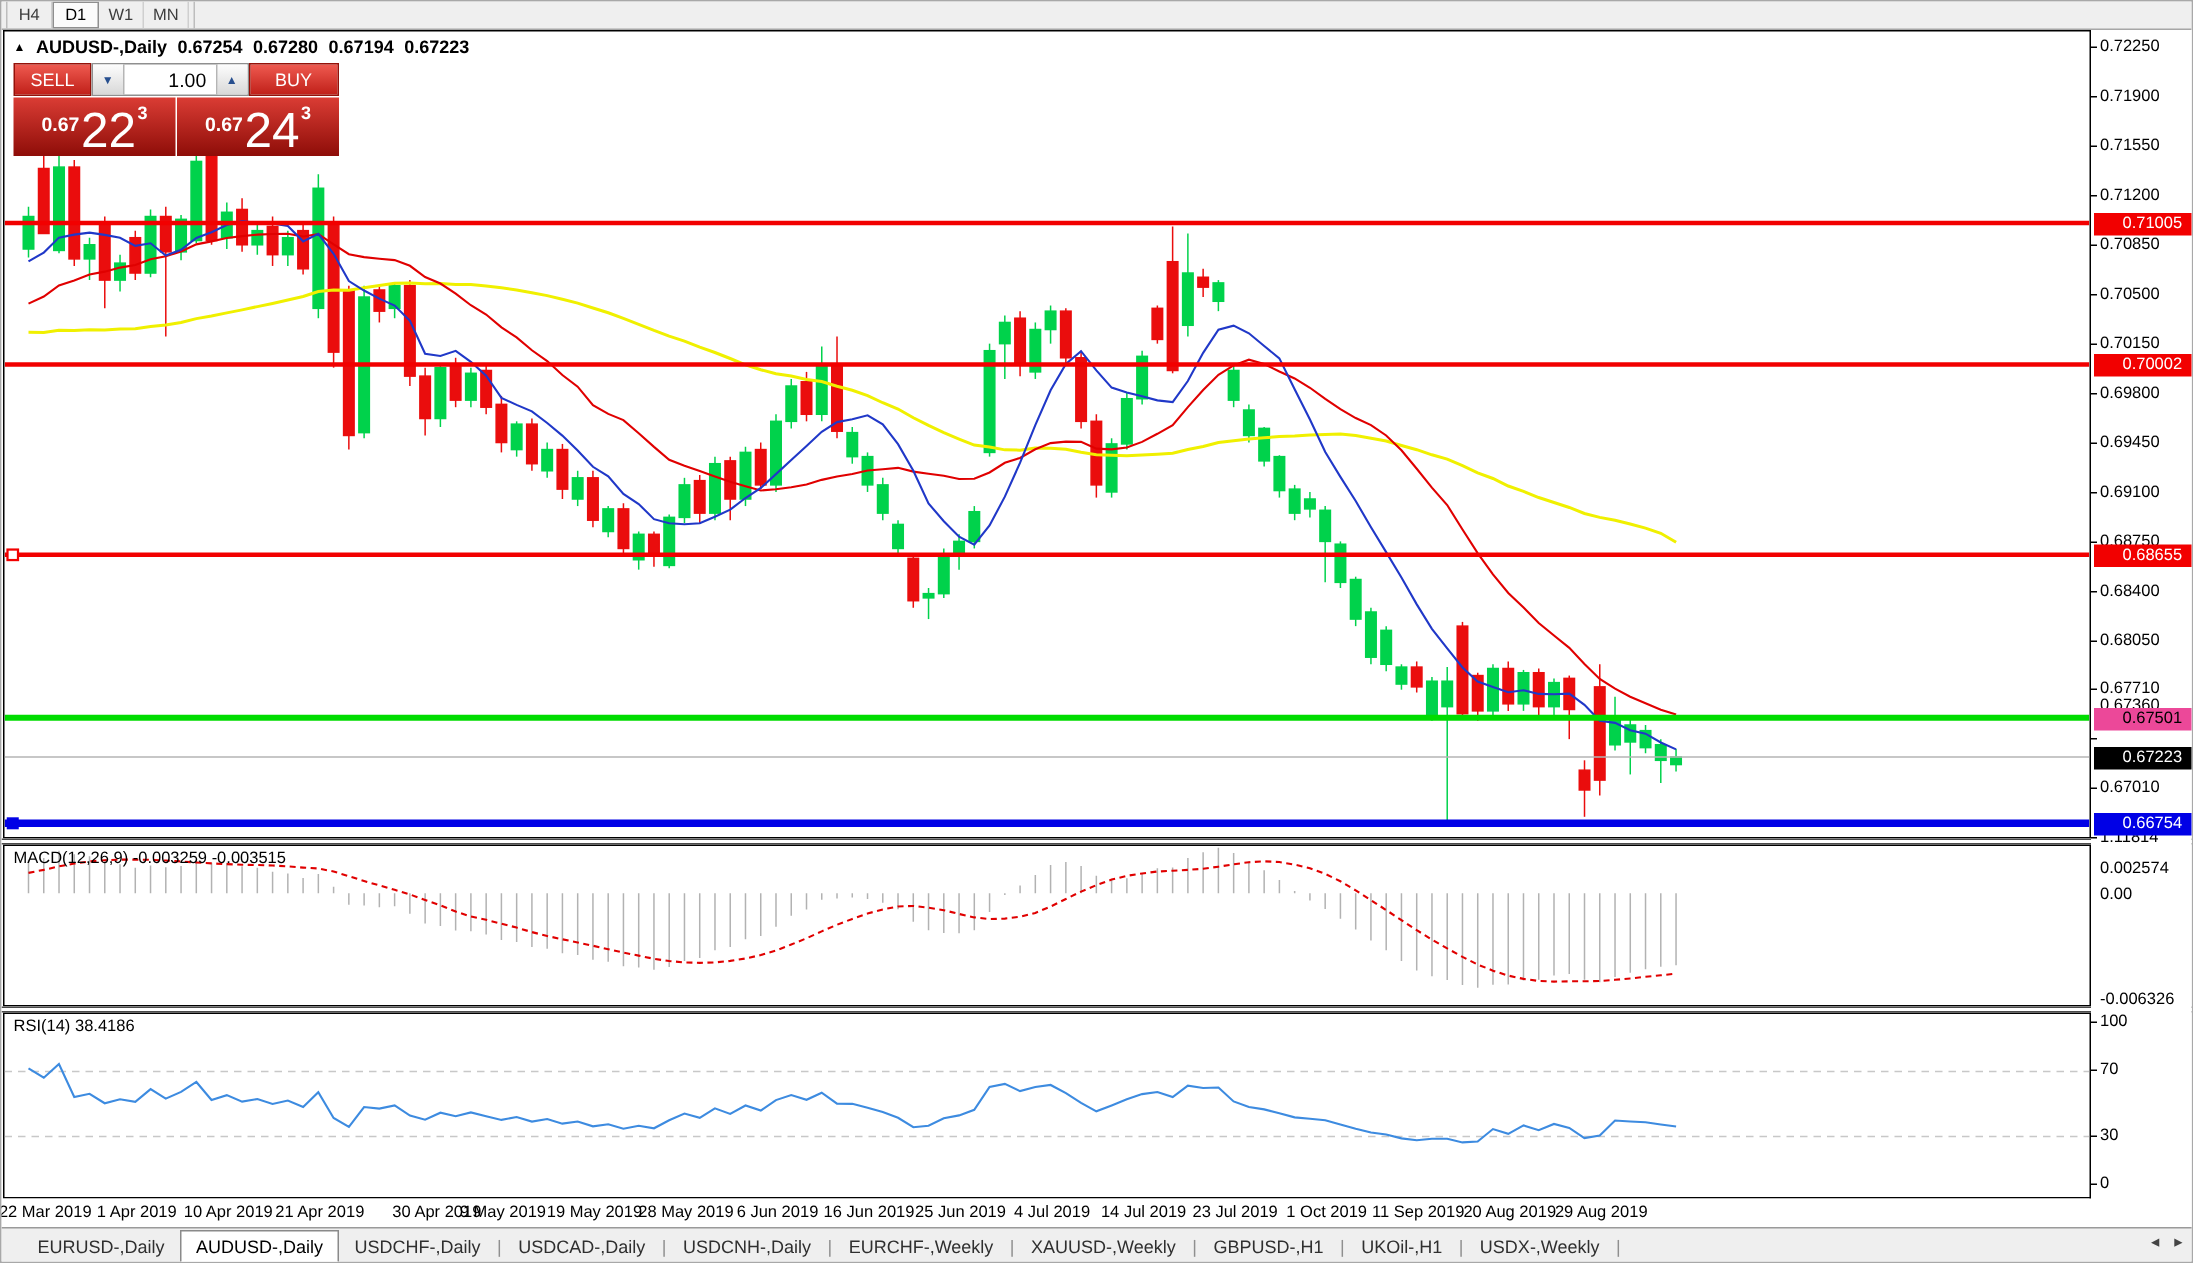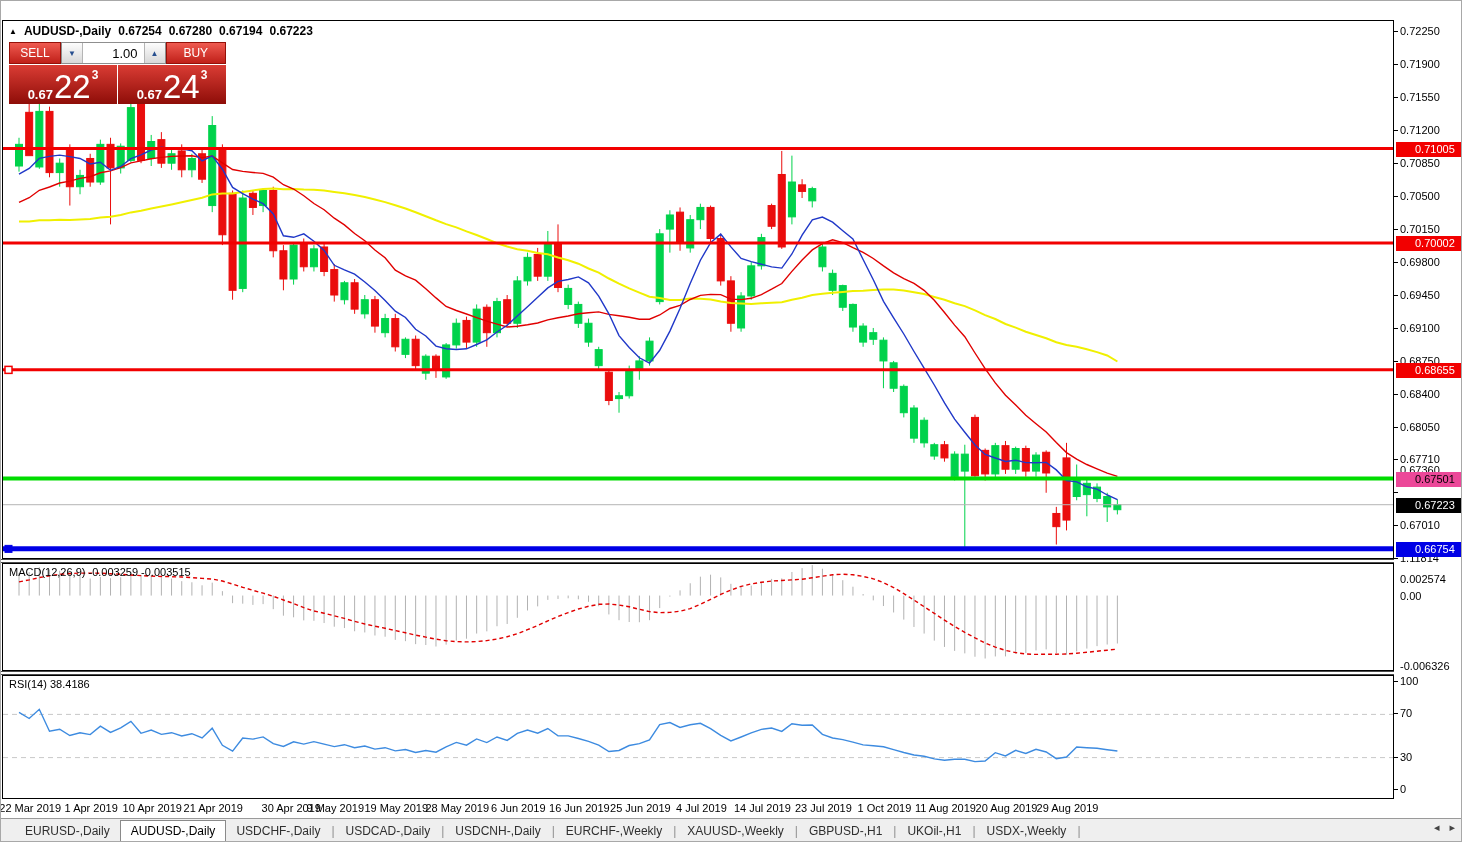--- a/index.html
+++ b/index.html
@@ -34,38 +34,48 @@
   .tw-row1{display:flex;height:22px;border-radius:11px;}
   .btn-red{background:linear-gradient(#ef5a50,#c02019);border:1px solid #951109;color:#fff;font-size:12px;
            display:flex;align-items:center;justify-content:center;box-sizing:border-box;cursor:pointer;}
   .sell-btn{width:54px;} .buy-btn{width:63px;}
   .vol-box{width:109px;display:flex;border:1px solid #8f8f8f;box-sizing:border-box;background:#fff;}
   .spin-btn{width:20px;background:linear-gradient(#fdfdfd,#d8d8d8);border-right:1px solid #b5b5b5;display:flex;align-items:center;justify-content:center;font-size:8px;color:#274f8f;cursor:pointer;}
   .spin-btn.up{border-right:none;border-left:1px solid #b5b5b5;}
   .vol-value{flex:1;font-size:13px;color:#000;display:flex;align-items:center;justify-content:flex-end;padding-right:6px;}
   .tw-row2{display:flex;margin-top:1px;height:39px;gap:1px;}
   .quote-box{width:108px;background:linear-gradient(#da3c34,#8e0d08);color:#fff;display:flex;align-items:flex-end;justify-content:center;padding-bottom:2px;box-sizing:border-box;cursor:pointer;}
-  .quote-fig{font-size:13px;font-weight:bold;margin-bottom:0;}
+  .quote-fig{font-size:13px;font-weight:bold;margin-bottom:12px;}
   .quote-big{font-size:33px;line-height:30px;font-weight:normal;margin:0 1px;}
   .quote-sup{font-size:12px;font-weight:bold;align-self:flex-start;margin-top:3px;}
   
   .tabbar{position:absolute;left:0;top:817px;width:1462px;height:25px;background:#efefef;border-top:1px solid #9a9a9a;
           display:flex;align-items:center;padding-left:14px;box-sizing:border-box;font-size:12px;color:#2f2f2f;}
   .tab{padding:3px 10px;cursor:pointer;white-space:nowrap;}
   .tab.active{background:#fff;border:1px solid #8a8a8a;border-bottom:1px solid #fff;color:#000;}
   .tab-sep{color:#8f8f8f;padding:0 1px;}
   .tab-scrolls{position:absolute;right:6px;top:820px;display:flex;gap:10px;font-size:11px;color:#444;}
   .tab-scrolls span{cursor:pointer;}
   svg{display:block;}
 </style>
 </head>
 <body>
 
 <div class="app">
 
+  <div class="toolbar">
+    <div class="tf-spacer"></div>
+    <div id="tf-buttons" style="display:flex;">
+        <div class="tf-btn">H4</div>
+        <div class="tf-btn active">D1</div>
+        <div class="tf-btn">W1</div>
+        <div class="tf-btn">MN</div>
+      </div>
+    <div class="tf-spacer"></div>
+  </div>
 
   <div class="chart-body">
 
     <div class="panel" id="main-panel">
       <svg id="main-svg" width="1390" height="537">
           <g>
             <g>
               <line x1="16" y1="116.76082862523508" x2="16" y2="150.6591337099813" stroke="#00d24b" stroke-width="1"></line>
               <rect x="12.5" y="123.35216572504707" width="7" height="21.6572504708095" fill="#00d24b" stroke="#00d24b"></rect>
             </g>
@@ -695,21 +705,21 @@
         <div class="date-label" style="left: 333.27px;">9 May 2019</div>
         <div class="date-label" style="left: 394.29px;">19 May 2019</div>
         <div class="date-label" style="left: 455.31px;">28 May 2019</div>
         <div class="date-label" style="left: 516.33px;">6 Jun 2019</div>
         <div class="date-label" style="left: 577.35px;">16 Jun 2019</div>
         <div class="date-label" style="left: 638.37px;">25 Jun 2019</div>
         <div class="date-label" style="left: 699.39px;">4 Jul 2019</div>
         <div class="date-label" style="left: 760.41px;">14 Jul 2019</div>
         <div class="date-label" style="left: 821.43px;">23 Jul 2019</div>
         <div class="date-label" style="left: 882.45px;">1 Oct 2019</div>
-        <div class="date-label" style="left: 943.47px;">11 Aug 2019</div>
+        <div class="date-label" style="left: 943.47px;">11 Sep 2019</div>
         <div class="date-label" style="left: 1004.49px;">20 Aug 2019</div>
         <div class="date-label" style="left: 1065.51px;">29 Aug 2019</div>
       </div>
 
     <div class="axis-col" id="axis-col">
         <div class="tick-label" style="top: 5.35782px;">0.72250</div>
         <div class="tick-dash" style="top: 11.3578px;"></div>
         <div class="tick-label" style="top: 38.3145px;">0.71900</div>
         <div class="tick-dash" style="top: 44.3145px;"></div>
         <div class="tick-label" style="top: 71.2712px;">0.71550</div>

